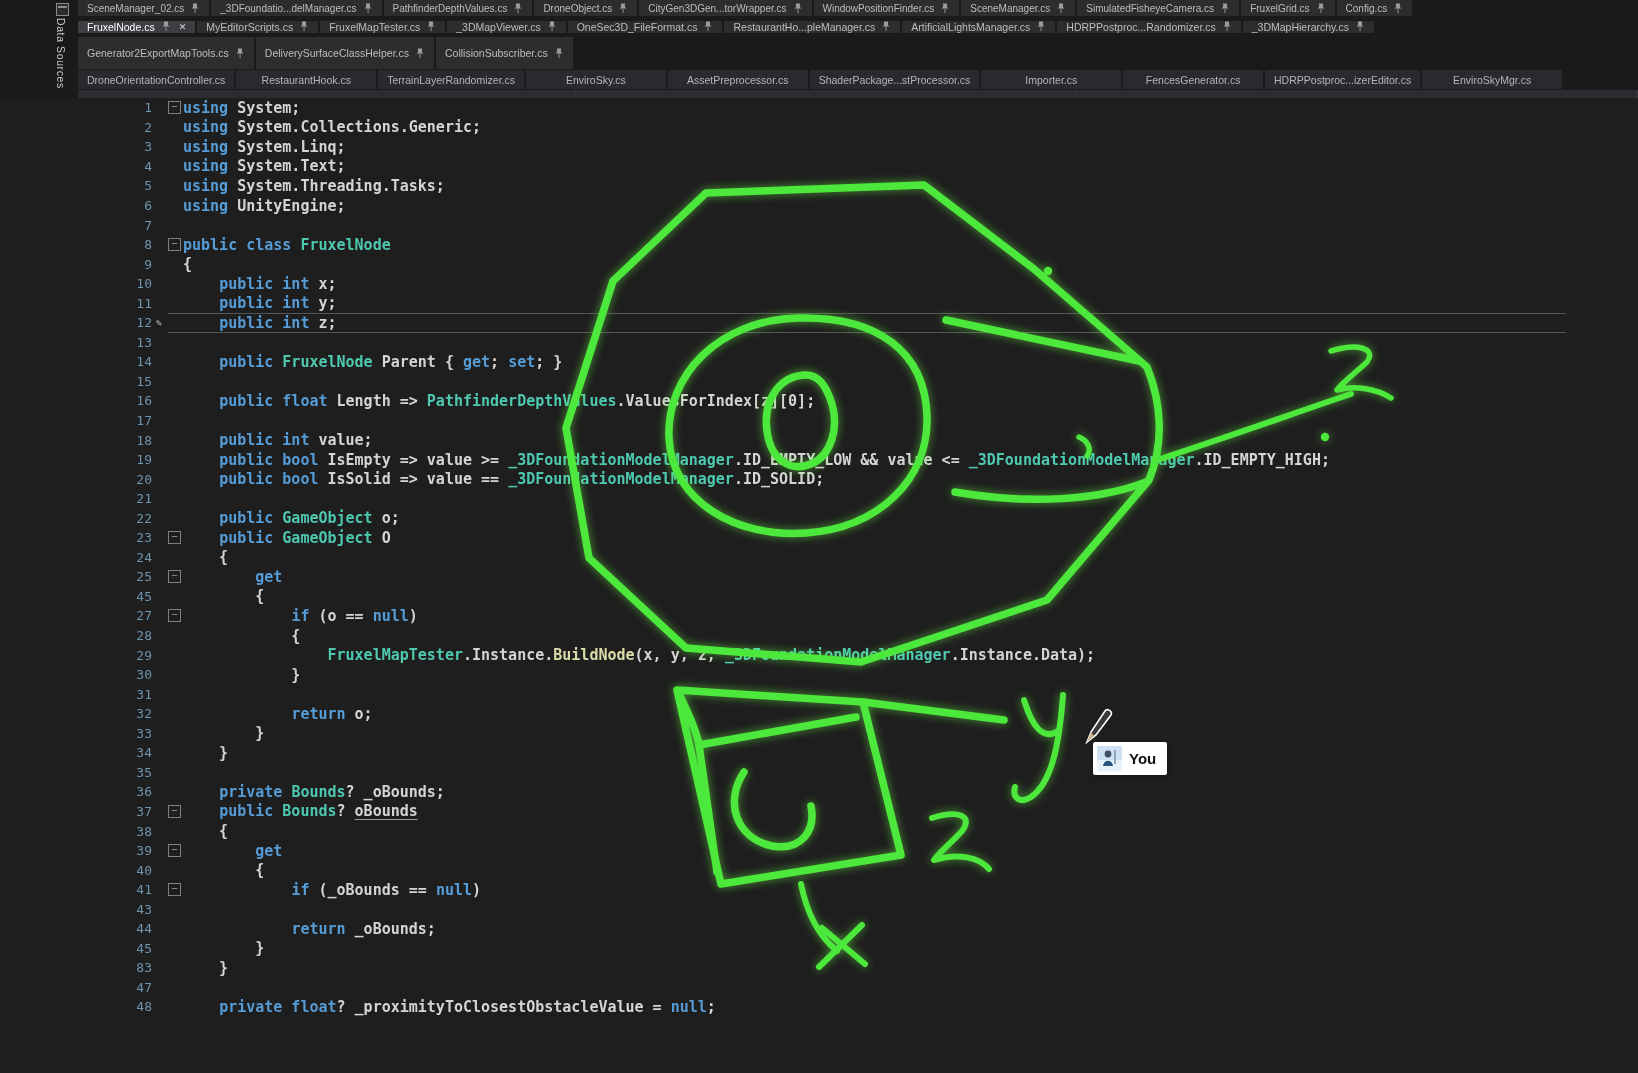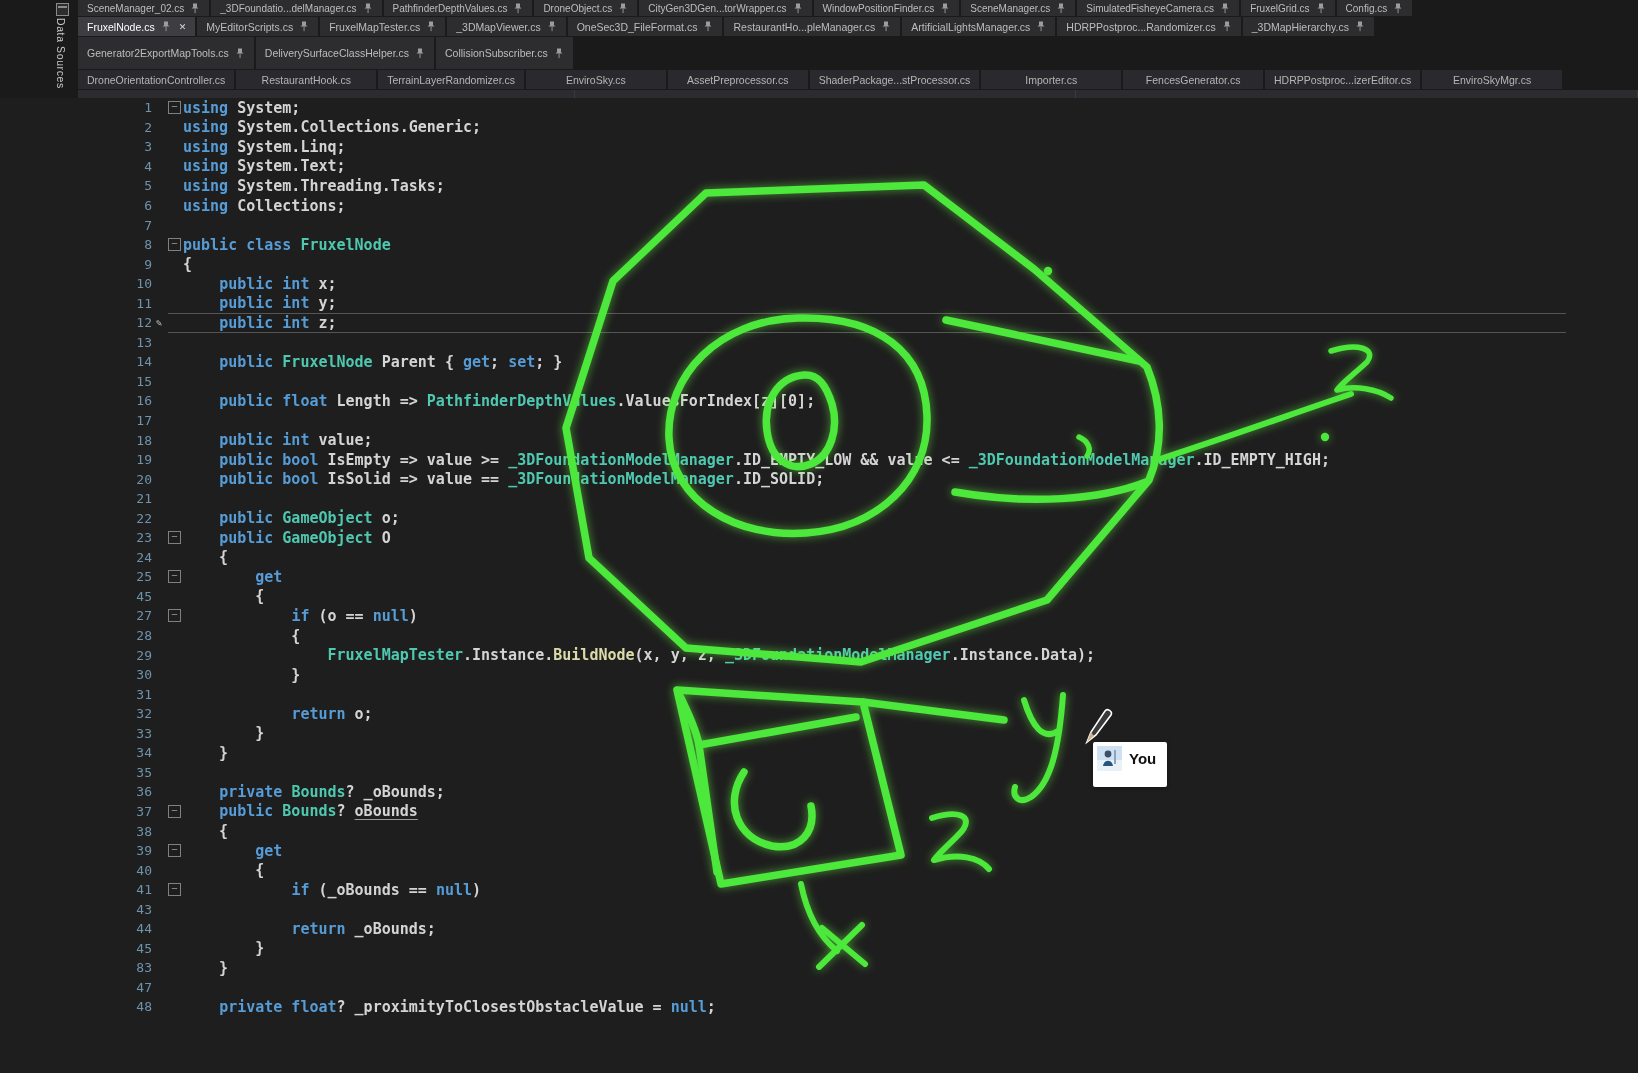--- a/index.html
+++ b/index.html
@@ -9,21 +9,21 @@
   
   .tool-rail{position:absolute;left:0;top:0;width:78px;height:98px;background:#1a1a1a;}
   .tool-window-icon{position:absolute;left:56px;top:3px;width:11px;height:11px;border:1px solid #8a8a8a;background:#2d2d2d;}
   .tool-window-icon::after{content:'';position:absolute;left:1px;top:2px;right:1px;height:2px;background:#8a8a8a;}
   .vtab{position:absolute;left:55px;top:18px;writing-mode:vertical-rl;font-size:10.5px;color:#c8c8c8;letter-spacing:.6px;white-space:nowrap;cursor:default;}
 
   
   .tab-strip{position:absolute;left:78px;top:0;right:0;height:98px;background:#1a1a1a;}
   .tab-row{display:flex;gap:2px;margin-bottom:1px;align-items:stretch;}
   #tabrow-0{height:16px;font-size:10px;}
-  #tabrow-1{height:19px;font-size:10.5px;}
+  #tabrow-1{height:19px;font-size:10.5px;align-items:center;}
   #tabrow-2{height:32px;font-size:10.5px;}
   #tabrow-3{height:19px;font-size:10.5px;margin-right:76px;}
   .tab{display:flex;align-items:center;gap:6px;padding:0 9px;background:#2d2d30;color:#bdbdbd;white-space:nowrap;cursor:default;}
   .tab.active{background:#3d3d42;color:#ffffff;}
   .tab.plain{flex:1;justify-content:center;background:#2a2a2e;color:#b5b5b5;}
   .tab .close{font-size:9px;color:#d8d8d8;margin-left:2px;}
   .pin{flex:none;}
 
   
   .navbar{display:flex;height:21px;background:#27272b;align-items:stretch;font-size:11.5px;color:#cfcfcf;}
@@ -50,21 +50,21 @@
   .ul{text-decoration:underline;text-decoration-color:#9a9a9a;text-underline-offset:3px;}
   .line.current::after{content:'';position:absolute;left:168px;right:72px;top:0;bottom:0;
        border-top:1px solid #555;border-bottom:1px solid #555;pointer-events:none;}
 
   
   .ink{position:absolute;left:0;top:0;pointer-events:none;
        filter:drop-shadow(0 0 5px rgba(110,255,70,.55));}
 
   
   .you-chip{position:absolute;left:1093px;top:742px;height:33px;background:#ffffff;border-radius:2px;
-            display:flex;align-items:center;gap:7px;padding:0 11px 12px 4px;box-shadow:0 1px 4px rgba(0,0,0,.45);}
+            display:flex;align-items:center;gap:7px;padding:0 11px 0 4px;box-shadow:0 1px 4px rgba(0,0,0,.45);}
   .you-avatar{width:25px;height:25px;flex:none;}
   .you-text{font-weight:bold;font-size:15px;color:#111;}
   .pencil-cursor{position:absolute;left:1082px;top:707px;pointer-events:none;}
 </style>
 </head>
 <body>
 
 <div class="screen">
 
   <div class="tool-rail">
@@ -323,21 +323,21 @@
         <div class="line">
           <span class="ln">5</span>
           <span class="mod"></span>
           <span class="foldcol"></span>
           <span class="codetext"><span class="kw">using</span><span class="pl"> System.Threading.Tasks;</span></span>
         </div>
         <div class="line">
           <span class="ln">6</span>
           <span class="mod"></span>
           <span class="foldcol"></span>
-          <span class="codetext"><span class="kw">using</span><span class="pl"> Collections;</span></span>
+          <span class="codetext"><span class="kw">using</span><span class="pl"> UnityEngine;</span></span>
         </div>
         <div class="line">
           <span class="ln">7</span>
           <span class="mod"></span>
           <span class="foldcol"></span>
           <span class="codetext"></span>
         </div>
         <div class="line">
           <span class="ln">8</span>
           <span class="mod"></span>

